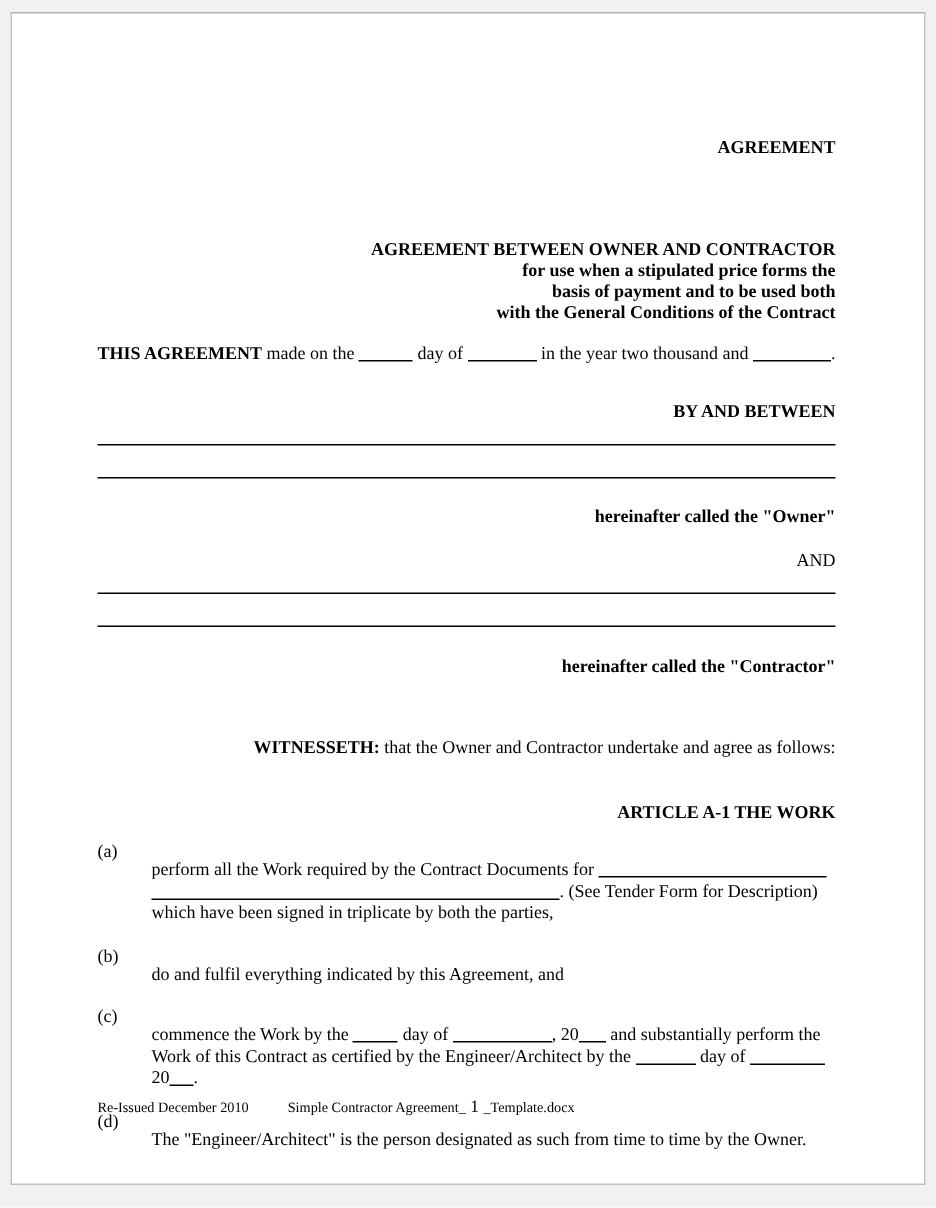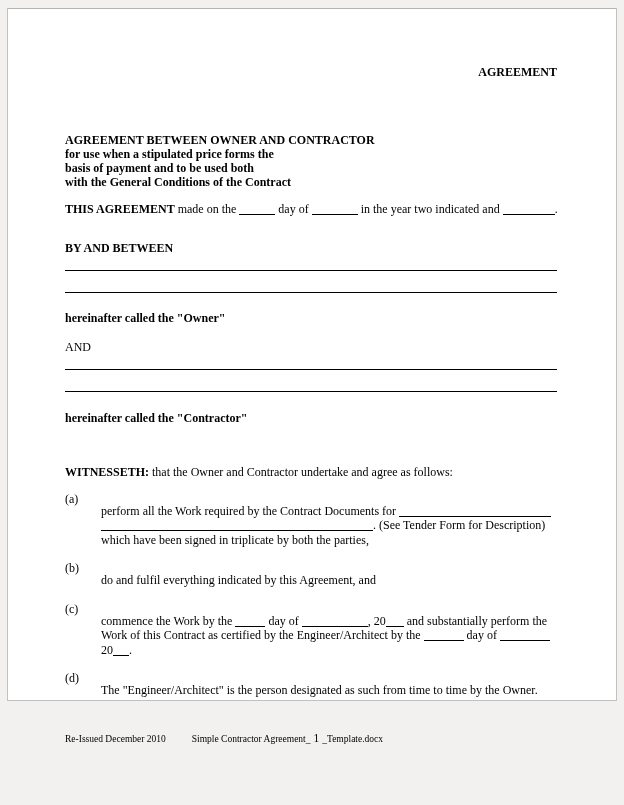--- a/index.html
+++ b/index.html
@@ -8,27 +8,27 @@
     width: 624px; height: 805px;
     background: #f2f1ef;
     font-family: "Liberation Serif", "DejaVu Serif", serif;
     color: #000;
     position: relative;
     font-size: 12px;
     line-height: 14.5px;
   }
   .page {
     position: absolute; left: 7px; top: 8px;
-    width: 610px; height: 693px;
+    width: 610px; height: 782px;
     background: #ffffff;
     border: 1px solid #c2c1bf;
     border-top-color: #b5b4b2;
-    padding: 56px 59px 0 57px;
+    padding: 82px 59px 0 57px;
   }
-  p { margin: 0; }
+  p { margin: 0; text-align: right; }
   .bold { font-weight: bold; }
   .doc-label { text-align: right; font-weight: bold; }
   .title-block { margin-top: 53px; font-weight: bold; line-height: 14px; }
   .p-made { margin-top: 13px; white-space: nowrap; }
   .p-byb { margin-top: 25px; font-weight: bold; }
   .rule { height: 0; border-bottom: 1.4px solid #000; }
   .rule-1 { margin-top: 14px; }
   .rule-2 { margin-top: 21px; }
   .p-owner { margin-top: 18px; font-weight: bold; }
   .p-and { margin-top: 15px; }
@@ -74,38 +74,39 @@
 
   <p class="doc-label">AGREEMENT</p>
 
   <div class="title-block">
     <p>AGREEMENT BETWEEN OWNER AND CONTRACTOR</p>
     <p>for use when a stipulated price forms the</p>
     <p>basis of payment and to be used both</p>
     <p>with the General Conditions of the Contract</p>
   </div>
 
-  <p class="p-made"><span class="bold">THIS AGREEMENT</span><span> made on the </span><span class="blank w36"></span><span> day of </span><span class="blank w46"></span><span> in the year two indicated and </span><span class="blank w52"></span><span>.</span></p>
+  <p class="p-made"><span class="bold">THIS AGREEMENT</span><span> made on the </span><span class="blank w36"></span><span> day of </span><span class="blank w46"></span><span> in the year two thousand and </span><span class="blank w52"></span><span>.</span></p>
 
   <p class="p-byb">BY AND BETWEEN</p>
 
   <div class="rule rule-1"></div>
   <div class="rule rule-2"></div>
 
   <p class="p-owner">hereinafter called the "Owner"</p>
 
   <p class="p-and">AND</p>
 
   <div class="rule rule-3"></div>
   <div class="rule rule-4"></div>
 
   <p class="p-contractor">hereinafter called the "Contractor"</p>
 
   <p class="p-witness"><span class="bold">WITNESSETH:</span><span> that the Owner and Contractor undertake and agree as follows:</span></p>
 
+  <p class="p-article">ARTICLE A-1 THE WORK</p>
 
 
   <div class="clause mt12">
     <span class="label">(a)</span>
     <span class="body">
       <span class="cline"><span>perform all the Work required by the Contract Documents for </span><span class="blank w152"></span></span>
       <span class="cline" style="display:block"><span class="blank w272"></span><span>. (See Tender Form for Description)</span></span>
       <span class="cline" style="display:block"><span>which have been signed in triplicate by both the parties,</span></span>
     </span>
   </div>

